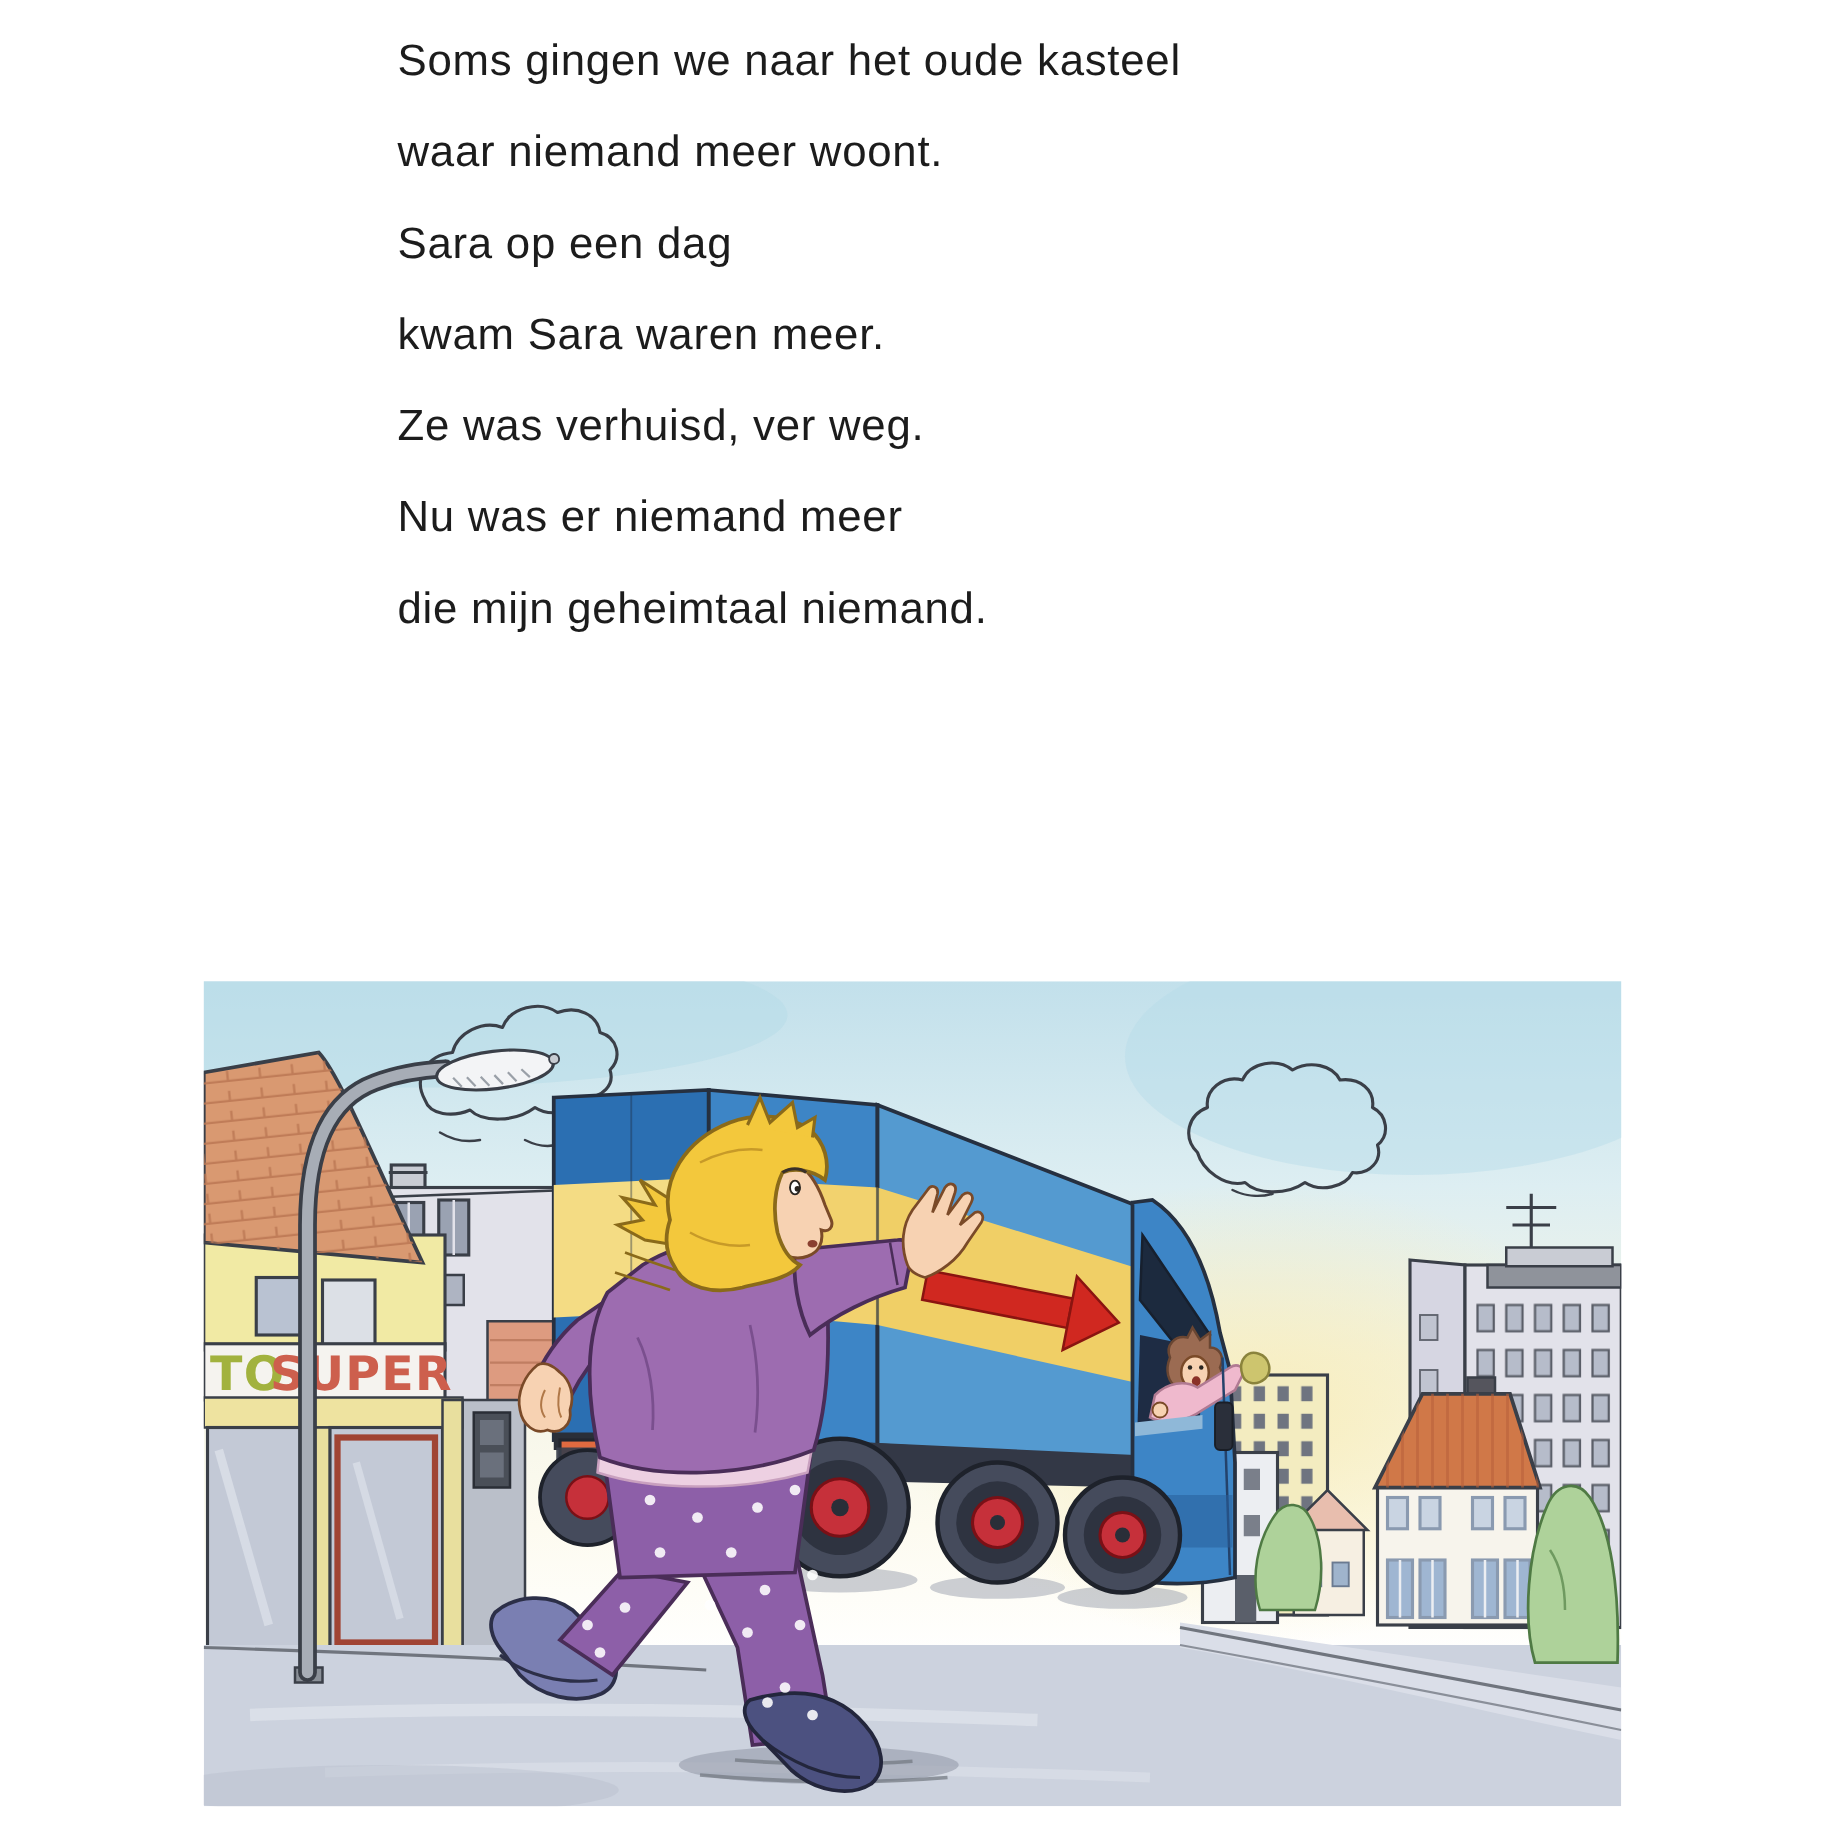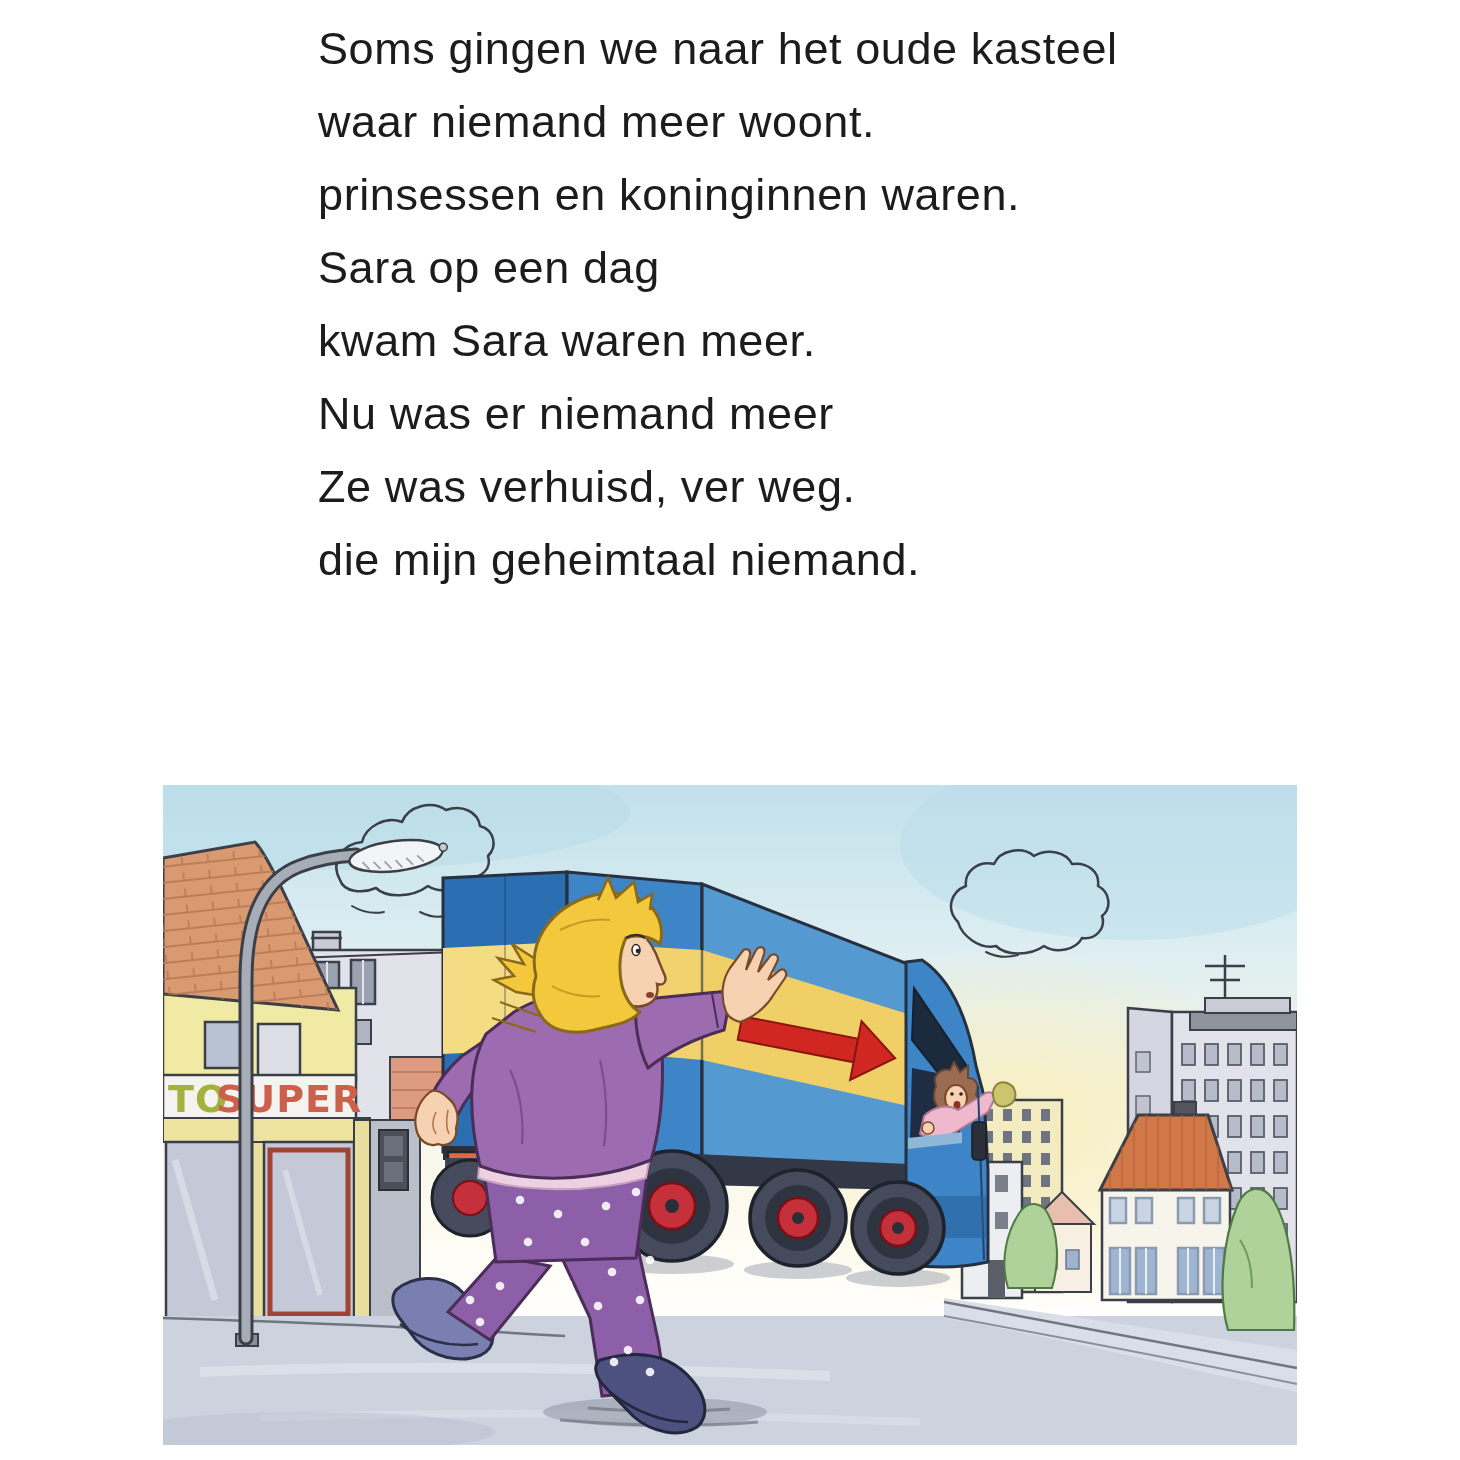--- a/index.html
+++ b/index.html
@@ -3,40 +3,39 @@
 <meta charset="utf-8">
 <style>
   html,body{margin:0;padding:0;}
   body{
     width:1460px;height:1460px;background:#ffffff;overflow:hidden;
     font-family:"Liberation Sans", sans-serif;position:relative;
   }
   .page{position:absolute;inset:0;background:#ffffff;}
   .story{position:absolute;left:318px;top:12px;}
   .story .line{
-    height:73px;line-height:73px;font-size:45px;letter-spacing:.6px;
+    height:73px;line-height:73px;font-size:35px;letter-spacing:.6px;
     color:#1c1c1c;white-space:pre;
   }
   .illustration-wrap{position:absolute;left:163px;top:785px;width:1134px;height:664px;}
   svg{display:block;}
   .ink{stroke:#3a3f48;stroke-linejoin:round;stroke-linecap:round;fill:none;}
 </style>
 </head>
 <body>
 
 <div class="page">
 
   <div class="story">
     <div class="line">Soms gingen we naar het oude kasteel</div>
     <div class="line">waar niemand meer woont.</div>
-    <div class="line">prinsessen en koninginnen waren.</div>
     <div class="line">Sara op een dag</div>
     <div class="line">kwam Sara waren meer.</div>
+    <div class="line">Ze was verhuisd, ver weg.</div>
     <div class="line">Nu was er niemand meer</div>
-    <div class="line">Ze was verhuisd, ver weg.</div>
     <div class="line">die mijn geheimtaal niemand.</div>
   </div>
 
   <div class="illustration-wrap">
   <svg width="1134" height="660" viewBox="163 785 1134 660" xmlns="http://www.w3.org/2000/svg">
     <defs>
       <linearGradient id="sky" x1="0" y1="785" x2="0" y2="1330" gradientUnits="userSpaceOnUse">
         <stop offset="0" stop-color="#c2e0eb"></stop>
         <stop offset="0.3" stop-color="#ddeef2"></stop>
         <stop offset="0.55" stop-color="#f3f4e6"></stop>

